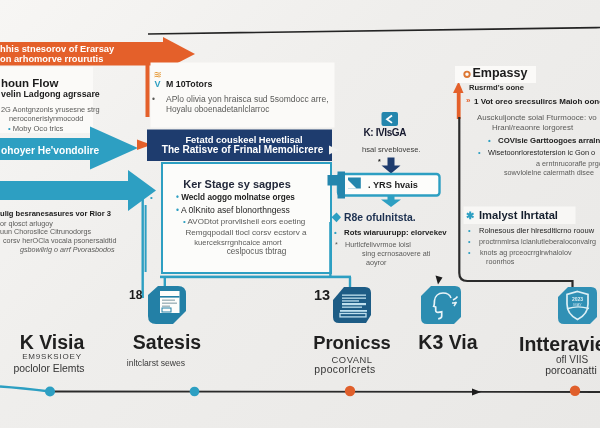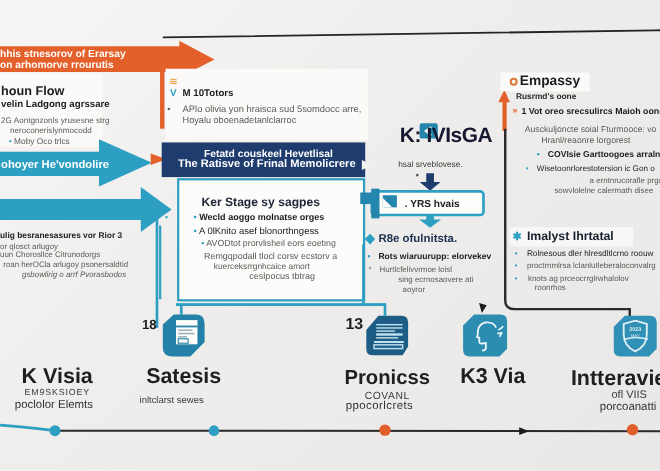--- a/index.html
+++ b/index.html
@@ -131,39 +131,39 @@
 <div class="t g" style="left:8px;top:124.5px;font-size:7.6px;"><span style="color:#2d9fc2;">•</span> Moby Oco trlcs</div>
 
 <div class="t b w" style="left:1px;top:146px;font-size:10.2px;">ohoyer He'vondolire</div>
 
 <div class="t b w ctr" style="left:244px;top:134.8px;font-size:9.4px;">Fetatd couskeel Hevetlisal</div>
 <div class="t b w ctr" style="left:242.5px;top:145.2px;font-size:10.1px;">The Ratisve of Frinal Memolicrere</div>
 
 <div class="t b d" style="left:0px;top:210px;font-size:7.6px;">ulig besranesasures vor Rior 3</div>
 <div class="t g" style="left:0px;top:219.5px;font-size:7.2px;">or qlosct arlugoy</div>
 <div class="t g" style="left:0px;top:227.5px;font-size:7.2px;">uun Chorosllce Citrunodorgs</div>
-<div class="t g" style="left:3px;top:236.5px;font-size:7.2px;">roan herOCla arlugoy psonersaldtid</div>
+<div class="t g" style="left:3px;top:236.5px;font-size:7.2px;">corsv herOCla vocala psonersaldtid</div>
 <div class="t g" style="left:20px;top:245.5px;font-size:7.2px;font-style:italic;">gsbowlirig o arrf Pvorasbodos</div>
 
 <div class="t" style="left:153.5px;top:70px;font-size:10px;color:#e4932a;">≋</div>
 <div class="t b" style="left:154.5px;top:80px;font-size:9px;color:#2d9fc2;">V</div>
 <div class="t b d" style="left:166px;top:80px;font-size:8.8px;">M 10Totors</div>
 <div class="t g" style="left:166px;top:94.5px;font-size:8.5px;"><span style="position:absolute;left:-14px;">•</span>APlo olivia yon hraisca sud 5somdocc arre,</div>
 <div class="t g" style="left:166px;top:104.8px;font-size:8.3px;">Hoyalu oboenadetanlclarroc</div>
 
 <div class="t b ctr" style="left:237px;top:178.5px;font-size:11px;color:#22283a;">Ker Stage sy sagpes</div>
 <div class="t b d" style="left:176px;top:194px;font-size:8.2px;"><span style="color:#2d9fc2;">•</span> Wecld aoggo molnatse orges</div>
 <div class="t d" style="left:176px;top:206px;font-size:8.6px;"><span style="color:#2d9fc2;">•</span> A 0lKnito asef blonorthngess</div>
 <div class="t g" style="left:183px;top:217.5px;font-size:8px;"><span style="color:#2d9fc2;">•</span> AVODtot prorvlisheil eors eoeting</div>
 <div class="t g ctr" style="left:246px;top:228.5px;font-size:8.1px;">Remgqpodall tlocl corsv ecstorv a</div>
 <div class="t g ctr" style="left:238px;top:239px;font-size:7.6px;">kuerceksrrgnhcaice amort</div>
 <div class="t g ctr" style="left:236.5px;top:248px;font-size:8.2px;margin-left:20px;">ceslpocus tbtrag</div>
 <div class="t" style="left:150px;top:193.5px;font-size:8px;color:#2d9fc2;">•</div>
 
-<div class="t b" style="left:363.5px;top:114px;font-size:19px;letter-spacing:-0.4px;color:#15182e;">K: IVIsGA</div>
+<div class="t b" style="left:363.5px;top:128px;font-size:10px;letter-spacing:-0.4px;color:#15182e;">K: IVIsGA</div>
 <div class="t" style="left:362px;top:146px;font-size:7.6px;color:#3a3a38;">hsal srveblovese.</div>
 <div class="t b d" style="left:378px;top:158px;font-size:7px;">*</div>
 
 <div class="t b d" style="left:368px;top:180.5px;font-size:9.2px;">. YRS hvais</div>
 
 <div class="t b" style="left:344px;top:212.5px;font-size:10.4px;color:#1c3050;">R8e ofulnitsta.</div>
 <div class="t b d" style="left:344px;top:228.5px;font-size:7.8px;"><span style="position:absolute;left:-10px;color:#2d9fc2;">•</span>Rots wiaruurupp: elorvekev</div>
 <div class="t g" style="left:345px;top:240.5px;font-size:7.2px;"><span style="position:absolute;left:-10px;">*</span>Hurtlcfelivvrmoe loisl</div>
 <div class="t g" style="left:362px;top:250px;font-size:7.2px;">sing ecrnosaovere ati</div>
 <div class="t g" style="left:366px;top:258.5px;font-size:7.2px;">aoyror</div>

